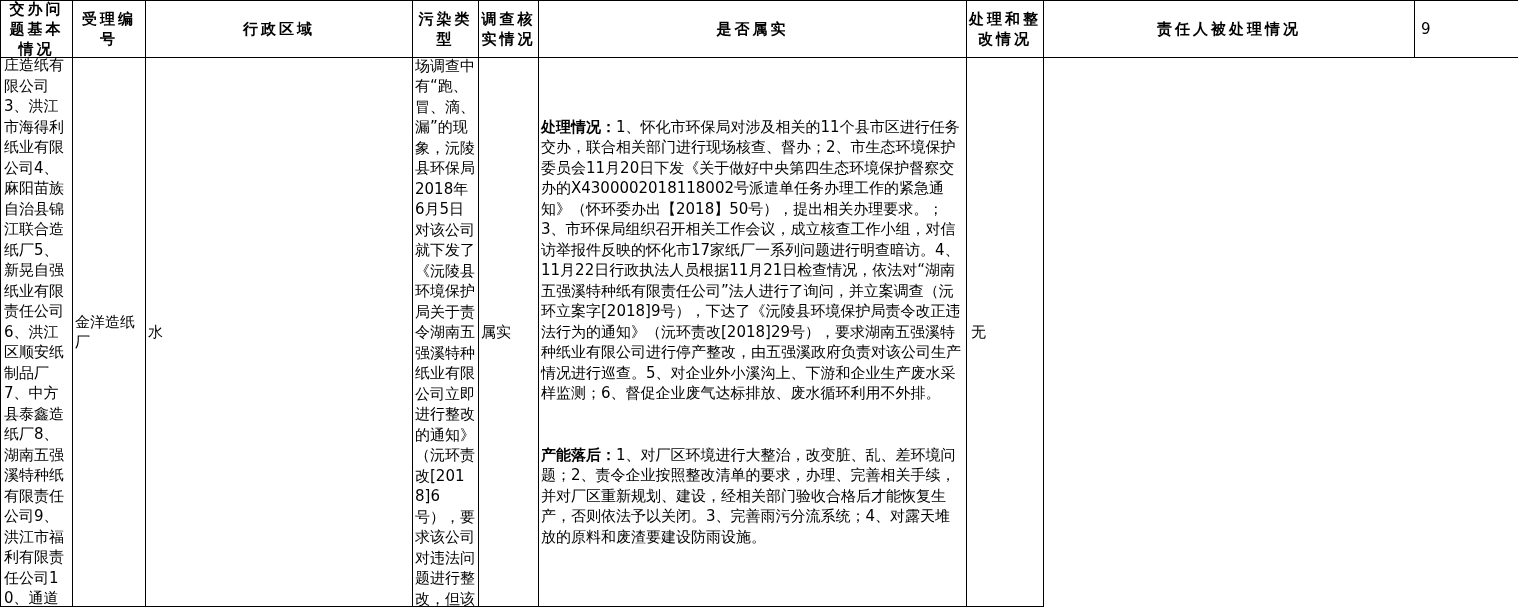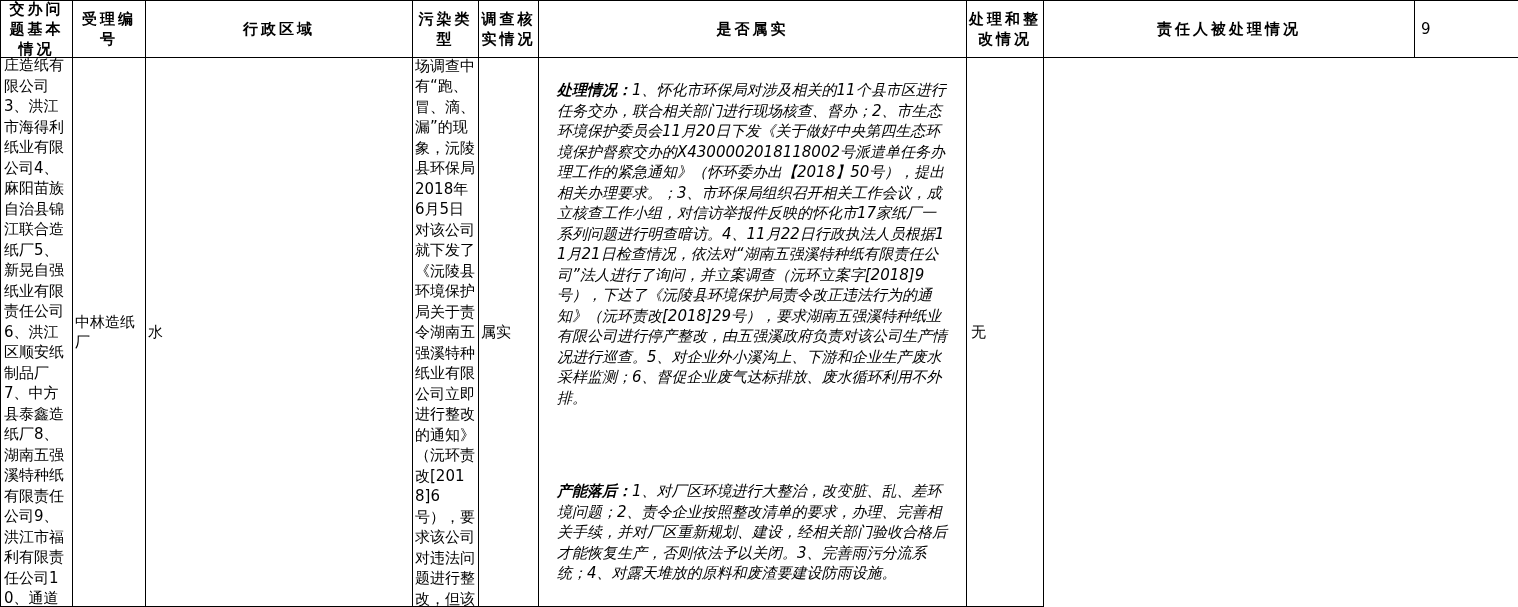--- a/index.html
+++ b/index.html
@@ -25,21 +25,21 @@
     border-right:1px solid #000; border-bottom:1px solid #000;
     font-size:15px; line-height:20.5px; overflow:hidden; display:flex;
   }
   .v-center { align-items:center; }
   .v-top { align-items:center; }
   .txt { white-space:pre-wrap; word-break:break-all; width:100%; padding:0 2px; }
   .td[data-name="cell-seq"] .txt { padding-left:6px; }
   .td[data-name="cell-problem"] .txt { padding:0 3px; }
   .td[data-name="cell-investigation"] .txt { padding:1px 2px 0 2px; }
   .td[data-name="cell-responsible"] .txt { padding:0 4px; }
-  .txt p { margin:16px;font-style:italic; }
+  .txt p { margin:0; }
   .txt b { font-weight:bold; }
 </style>
 </head>
 <body>
 
 <div class="table" data-name="inspection-report-table">
 
   <div class="th" data-name="col-header-problem">交办问题基本情况</div>
   <div class="th" data-name="col-header-case-no">受理编号</div>
   <div class="th" data-name="col-header-region">行政区域</div>
@@ -52,21 +52,21 @@
   <div class="td v-center" data-name="cell-seq">
     <div class="txt" data-name="seq-value">9</div>
   </div>
 
 
   <div class="td v-center" data-name="cell-problem">
     <div class="txt" data-name="problem-text">反映怀化市17家纸厂不同程度存在偷排，环保不达标，产能落后，有的企业检查组检查期间停产，检查组走后恢复生产，给环境造成严重污染，请查明实情。具体名单：1、怀化市原玻璃厂2、溆浦县集低庄造纸有限公司3、洪江市海得利纸业有限公司4、麻阳苗族自治县锦江联合造纸厂5、新晃自强纸业有限责任公司6、洪江区顺安纸制品厂7、中方县泰鑫造纸厂8、湖南五强溪特种纸有限责任公司9、洪江市福利有限责任公司10、通道侗族自治县祥和纸厂11、会同惠杰特种纸业有限公司12、会同春辉造纸有限公司13、中方县隆盛纸有限公司14、溆浦中林造纸厂15、芷江恒兴纸制品厂16、芷江荣森生态纸业纸品厂17、中方县桐木纸板厂。</div>
   </div>
 
   <div class="td v-center" data-name="cell-region">
-    <div class="txt" data-name="region-value">中林造纸厂</div>
+    <div class="txt" data-name="region-value">金洋造纸厂</div>
   </div>
 
   <div class="td v-center" data-name="cell-pollution-type">
     <div class="txt" data-name="pollution-type-value">水</div>
   </div>
 
   <div class="td v-top" data-name="cell-investigation">
     <div class="txt" data-name="investigation-text">经过初步核查，所反映的“不同程度存在偷排”属实，“环保不达标”属实，“产能落后”不属实，“有的企业检查期间停产，检查组走后恢复生产”不属实，“给环境造成严重污染”不属实。现将现场核查情况汇报如下：
 1、鹤城区“怀化市原玻璃厂”内造纸厂叫”金洋造纸厂“，该厂位于城南街道老玻璃厂巷内，已于2018年8月被依法取缔，厂内所有设施及原料、产品已清除。会同县“春辉纸厂”和“惠杰纸厂”因原材料缺乏等原因于11月17日临时停产。溆浦县“低庄纸厂”除2018年1~3月生产外，其他时间均停产。洪江市“福利纸业”因债务纠纷于2016年11月停产至今。生产企业中芷江县“荣森生态纸厂”和“恒兴纸厂”生产废水采用污水处理设施处理，其在线数据和现场监测结果均符合排放标准。新晃县“自强纸业”、麻阳县“锦江联合造纸厂”溆浦县“中林造纸厂”运行正常，生产废水全部采用废水循环工艺，不外排；企业手续齐全、环保设施运转正常、无暗管或其他偷排情况、现场监测达标、不属于淘汰落后产能。对企业周边环境进行了环境质量监测，无超标现象。2、沅陵县“五强溪特种纸厂”生产废水经污水处理设施处理后排入沅江，在现场调查中有“跑、冒、滴、漏”的现象，沅陵县环保局2018年6月5日对该公司就下发了《沅陵县环境保护局关于责令湖南五强溪特种纸业有限公司立即进行整改的通知》（沅环责改[2018]6号），要求该公司对违法问题进行整改，但该公司未整改到位，也未按规定开展突发环境事件评估工作。洪江市“海得利纸业”因供水管破裂于2018年11月22日停产检修，生产废水全部循环使用，厂区有“跑、冒、滴、漏”现象。3、通道县“祥和纸厂”因安全生产问题被安监局于10月31日已停产整改，至今未生产。该厂2017年4月发现偷排现象，移交公安部门处理，对当事人进行了行政拘留。中方县的“隆盛造纸厂”和“桐木纸板厂”因资金和市场行情原因目前已全面停产，“泰鑫造纸厂”正常生产，企业手续齐全、环保设施运转正常、无暗管或其他偷排情况、不属于淘汰落后产能。据查“泰鑫造纸厂”和“桐木纸板厂”今年7月因违法排污问题被立案查处，之后已全面整改建成了废水循环系统，封堵了排污口，废水不外排。监测部门对上述3家企业周边水质进行了现场监测，数据显示3家造纸厂并未对周边地表水造成污染。4、新晃县“自强纸业”存有一条1092型造纸机，无生产痕迹，但属国家规定的淘汰落后的生产设备，未拆除。据了解该造纸机从2016年10月停用至今未生产。企业目前开工生产的产能、产品及其他生产设备符合国家产业政策，不在淘汰范围内。交办件反映的产能落后因1092型造纸机虽未生产，但还未拆除，属</div>
   </div>

